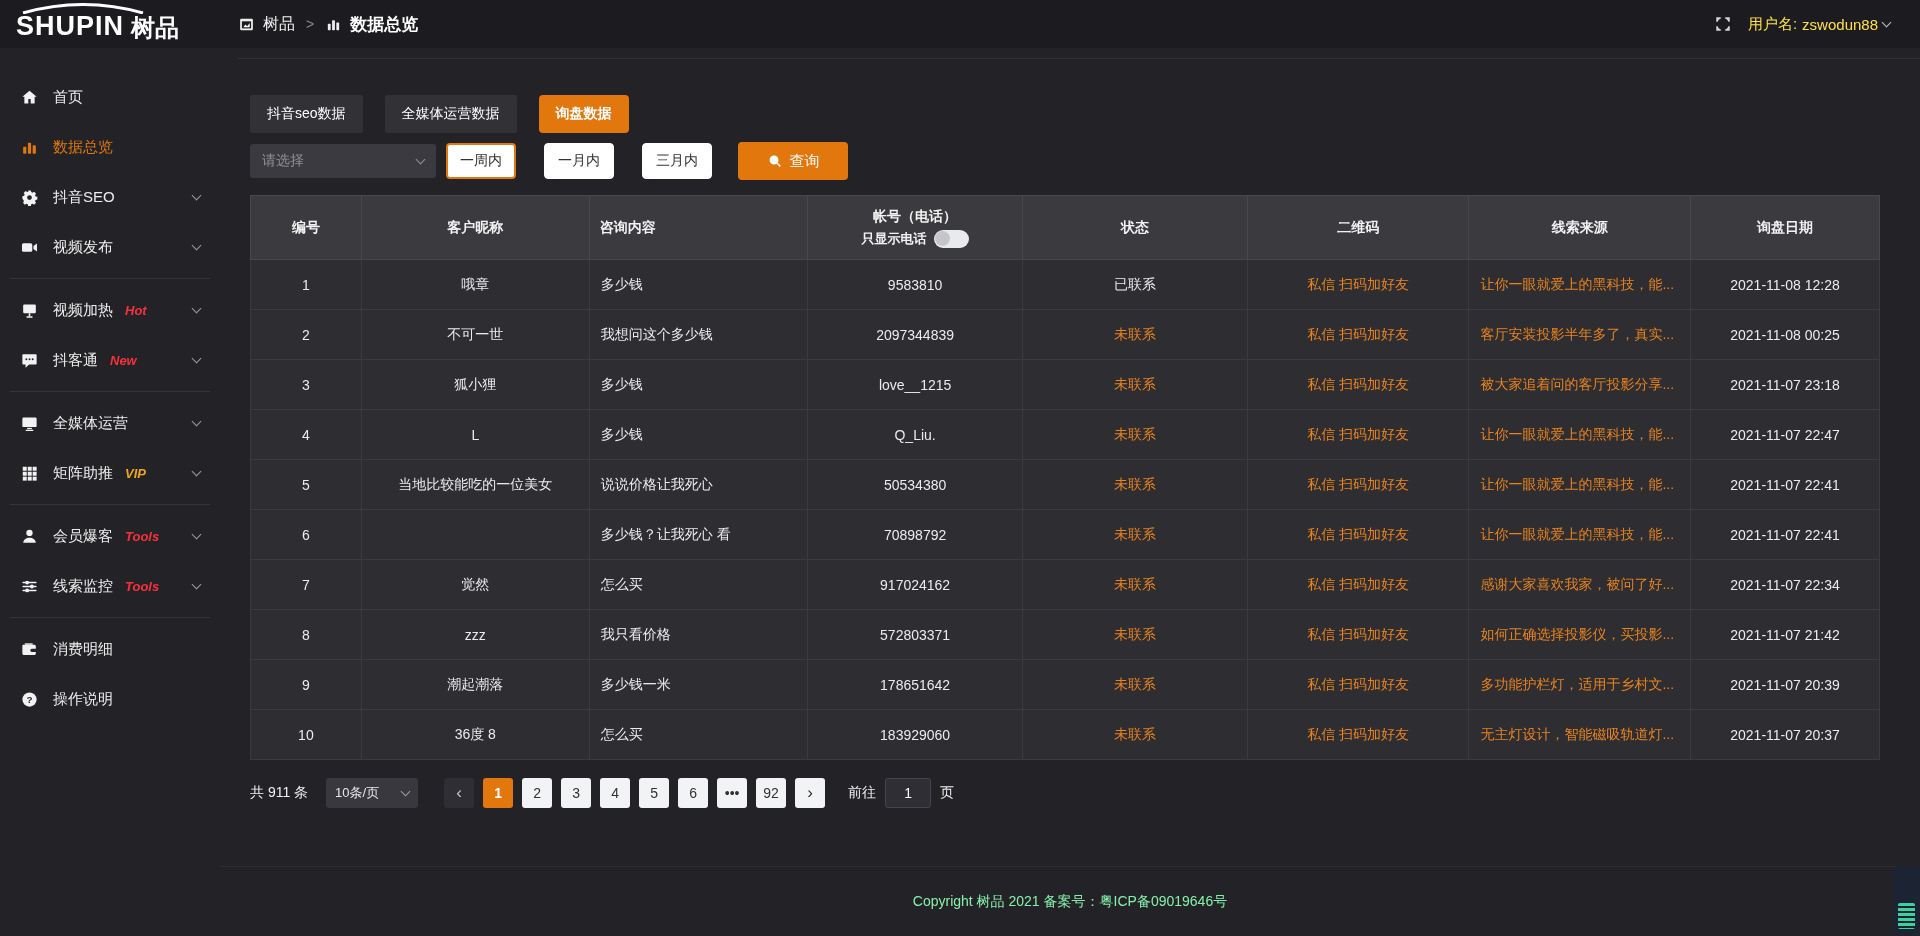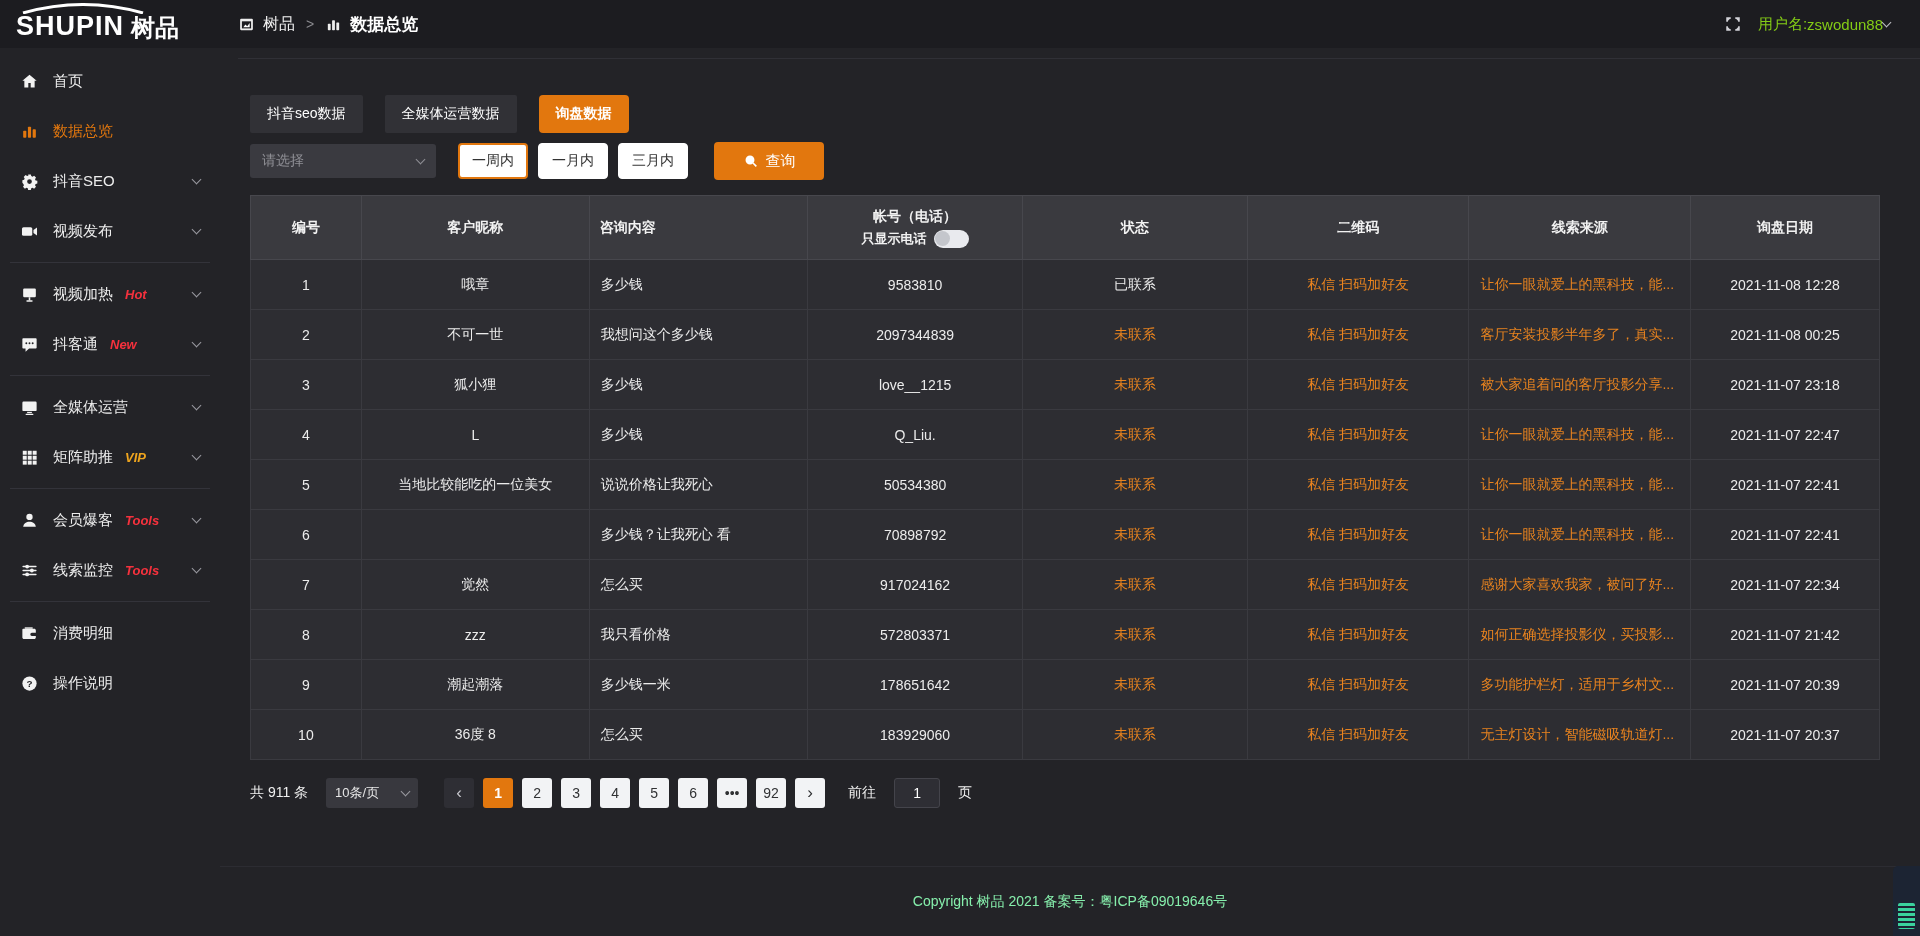--- a/index.html
+++ b/index.html
@@ -13,44 +13,44 @@
 .logo-arc{position:absolute;left:20px;top:3px;width:126px;height:11px;}
 .logo-en{font-size:27px;font-weight:bold;letter-spacing:1px;line-height:1;color:#fff;padding-bottom:8px;}
 .logo-cn{font-size:24px;font-weight:bold;line-height:1;color:#fff;padding-bottom:8px;}
 .breadcrumb{display:flex;align-items:center;gap:8px;margin-left:18px;font-size:16px;}
 .bc-ic{width:17px;height:17px;color:#ededed;}
 .bc-root{color:#f0f0f0;cursor:pointer;}
 .bc-sep{color:#8a8a8e;font-size:14px;margin:0 3px;}
 .bc-cur{font-size:17px;font-weight:bold;color:#fff;}
 .top-right{margin-left:auto;display:flex;align-items:center;gap:16px;padding-right:30px;font-size:15px;}
 .fs{width:18px;height:18px;color:#d2d2d8;cursor:pointer;}
-.user{display:flex;align-items:center;cursor:pointer;color:#84cc16;}
+.user{display:flex;align-items:center;gap:5px;cursor:pointer;color:#fde047;}
 .chev{width:7px;height:7px;border-right:1.6px solid #bfbfc4;border-bottom:1.6px solid #bfbfc4;transform:rotate(45deg);display:inline-block;margin-top:-4px;}
 
 
-.sidebar{position:absolute;top:44px;left:0;width:220px;bottom:0;background:#232327;padding-top:12px;}
+.sidebar{position:absolute;top:60px;left:0;width:220px;bottom:0;background:#232327;padding-top:12px;}
 .side-item{height:50px;display:flex;align-items:center;padding:0 20px;cursor:pointer;font-size:15px;color:#ededed;}
 .s-ic{width:19px;height:19px;margin-right:14px;flex:none;color:#f2f2f2;}
 .side-item.active{color:var(--accent,#e2770e);}
 .side-item.active .s-ic{color:var(--accent,#e2770e);}
 .side-label{white-space:nowrap;}
 .s-badge{margin-left:12px;font-size:13px;font-weight:bold;font-style:italic;}
 .s-chev{margin-left:auto;width:7px;height:7px;border-right:1.6px solid #9a9aa0;border-bottom:1.6px solid #9a9aa0;transform:rotate(45deg);margin-top:-4px;}
 .side-divider{height:1px;background:#33333a;margin:6px 10px;}
 
 
 .main{position:absolute;left:220px;top:48px;right:0;bottom:70px;padding:47px 40px 0 30px;}
 .main::before{content:"";position:absolute;top:10px;left:18px;right:0;height:1px;background:#303036;}
 .tabs{display:flex;gap:22px;margin-bottom:9px;}
 .tab{height:38px;padding:0 17px;display:flex;align-items:center;background:#313136;color:#fff;font-size:14px;border-radius:2px;cursor:pointer;}
 .tab.active{background:var(--accent,#e2770e);border-radius:4px;font-weight:bold;}
 .filters{display:flex;align-items:center;margin-bottom:15px;}
 .select{width:186px;height:34px;background:#3a3a40;border-radius:3px;display:flex;align-items:center;justify-content:space-between;padding:0 12px;font-size:14px;color:#8f8f95;cursor:pointer;}
 .select .chev{border-color:#8f8f95;}
-.periods{display:flex;gap:10px;margin-left:22px;}
+.periods{display:flex;gap:28px;margin-left:10px;}
 .period{width:70px;height:36px;background:#fff;color:#333;font-size:14px;display:flex;align-items:center;justify-content:center;border-radius:4px;border:1px solid #fff;cursor:pointer;}
 .period.active{border:2px solid var(--accent,#e2770e);}
 .query{margin-left:26px;height:38px;width:110px;background:var(--accent,#e2770e);border:none;border-radius:4px;color:#fff;font-size:15px;display:flex;align-items:center;justify-content:center;gap:7px;cursor:pointer;font-family:inherit;}
 .q-ic{width:16px;height:16px;flex:none;}
 
 
 .grid{width:100%;border-collapse:collapse;table-layout:fixed;}
 .grid th{background:#3a3a3f;height:64px;font-size:14px;color:#f2f2f2;font-weight:bold;border:1px solid #47474d;padding:0 10px;text-align:center;}
 .grid td{background:#2d2d32;height:50px;font-size:14px;color:#ececec;text-align:center;border:1px solid #3a3a40;padding:0 11px;overflow:hidden;white-space:nowrap;text-overflow:ellipsis;}
 .grid td.left,.grid th.left{text-align:left;}
@@ -65,21 +65,21 @@
 .psize{width:92px;height:30px;background:#38383e;border-radius:3px;display:flex;align-items:center;justify-content:space-between;padding:0 9px;font-size:13px;color:#e6e6e6;cursor:pointer;margin-right:26px;}
 .psize .chev{border-color:#9a9aa0;}
 #pages{display:flex;}
 .pbtn{min-width:30px;height:30px;border:none;border-radius:3px;margin-right:9px;font-size:14px;display:flex;align-items:center;justify-content:center;cursor:pointer;font-family:inherit;padding:0 6px;}
 .prev{background:#2e2e34;color:#c6c6cc;font-size:17px;}
 .prev::before{content:"‹";}
 .pnum{background:#f2f3f5;color:#303133;}
 .pnum.active{background:var(--accent,#e2770e);color:#fff;font-weight:bold;}
 .next{background:#f2f3f5;color:#303133;font-size:17px;}
 .next::before{content:"›";}
-.jump{margin-left:14px;display:flex;align-items:center;gap:18px;}
+.jump{margin-left:14px;display:flex;align-items:center;gap:9px;}
 .jump-in{width:46px;height:30px;background:#2e2e34;border:1px solid #44444b;border-radius:3px;color:#fff;text-align:center;font-size:14px;font-family:inherit;}
 
 
 .footer{position:absolute;left:220px;right:0;bottom:0;height:70px;display:flex;align-items:center;justify-content:center;font-size:14px;color:#86efac;border-top:1px solid #2c2c32;background:#232327;}
 .corner{position:absolute;right:0;bottom:0;width:27px;height:70px;background:#1c2433;border-radius:5px 0 0 0;z-index:9;display:flex;align-items:flex-end;justify-content:center;padding-bottom:7px;cursor:pointer;}
 .stripes{width:17px;height:26px;background:repeating-linear-gradient(180deg,#3bd29e 0px,#3bd29e 2.5px,#1c2433 2.5px,#1c2433 5px);border-radius:2px;}
 </style>
 </head>
 <body>
 

